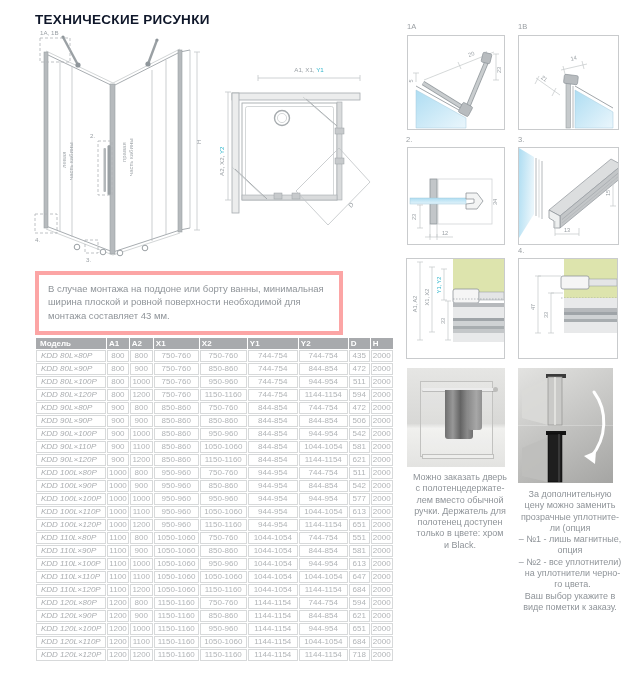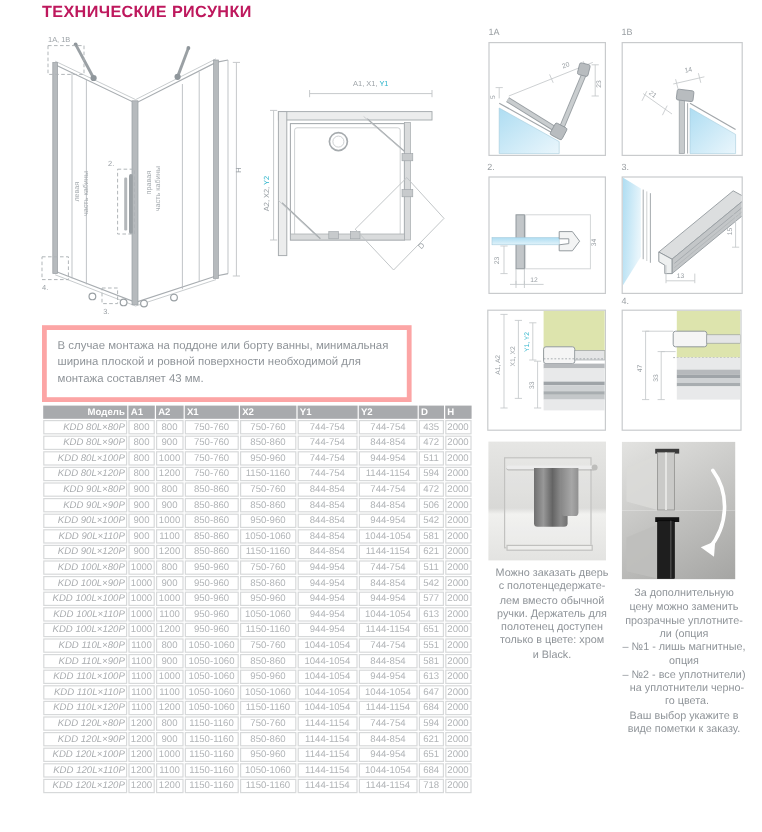--- a/index.html
+++ b/index.html
@@ -1,32 +1,32 @@
 <!DOCTYPE html>
 <html><head>
 <meta charset="utf-8">
 <style>
   html,body{margin:0;padding:0;background:#fff;}
   body{width:635px;height:693px;position:relative;overflow:hidden;
        font-family:"Liberation Sans",sans-serif;}
   .abs{position:absolute;}
-  .page-title{left:35px;top:2px;font-size:13.5px;font-weight:bold;color:#be185d;letter-spacing:.3px;}
+  .page-title{left:35px;top:12px;font-size:13.5px;font-weight:bold;color:#0f172a;letter-spacing:.3px;}
 
   
   .info-box{left:35px;top:271px;width:282px;height:42px;border:4px solid #fca5a5;
             padding:7px 9px;font-size:9.5px;line-height:1.42;color:#8f9499;}
 
   
   .table-wrap{left:35px;top:337px;}
   table.spec{border-collapse:separate;border-spacing:1px;background:#fff;}
   table.spec th{background:#a8aaad;color:#fff;font-size:8px;font-weight:bold;
                 padding:0 2px;height:11px;line-height:11px;text-align:left;white-space:nowrap;}
   table.spec td{border:1px solid #d7d9da;color:#b1b4b7;font-size:8px;text-align:center;
                 padding:0 1px;height:10px;line-height:10px;white-space:nowrap;}
-  table.spec .c-model{text-align:right;padding-left:4px;}
+  table.spec .c-model{text-align:left;padding-left:4px;}
   table.spec td.c-model{color:#aaadb0;font-style:italic;}
 
   
   .detail-box{border:1px solid #c9cbcd;background:#fff;}
   .dlabel{font-size:7.5px;color:#999ea2;text-align:right;}
   .photo{overflow:hidden;}
   .photo-towel{left:407px;top:368px;width:98px;height:99px;
      background:linear-gradient(180deg,#e6e6e4 0%,#d8d8d6 56%,#f0f0ee 61%,#e3e3e1 100%);}
   .pt-glass{position:absolute;left:13%;top:13%;width:73%;height:75%;
      border:1px solid #c2c2c0;background:rgba(255,255,255,.14);}

